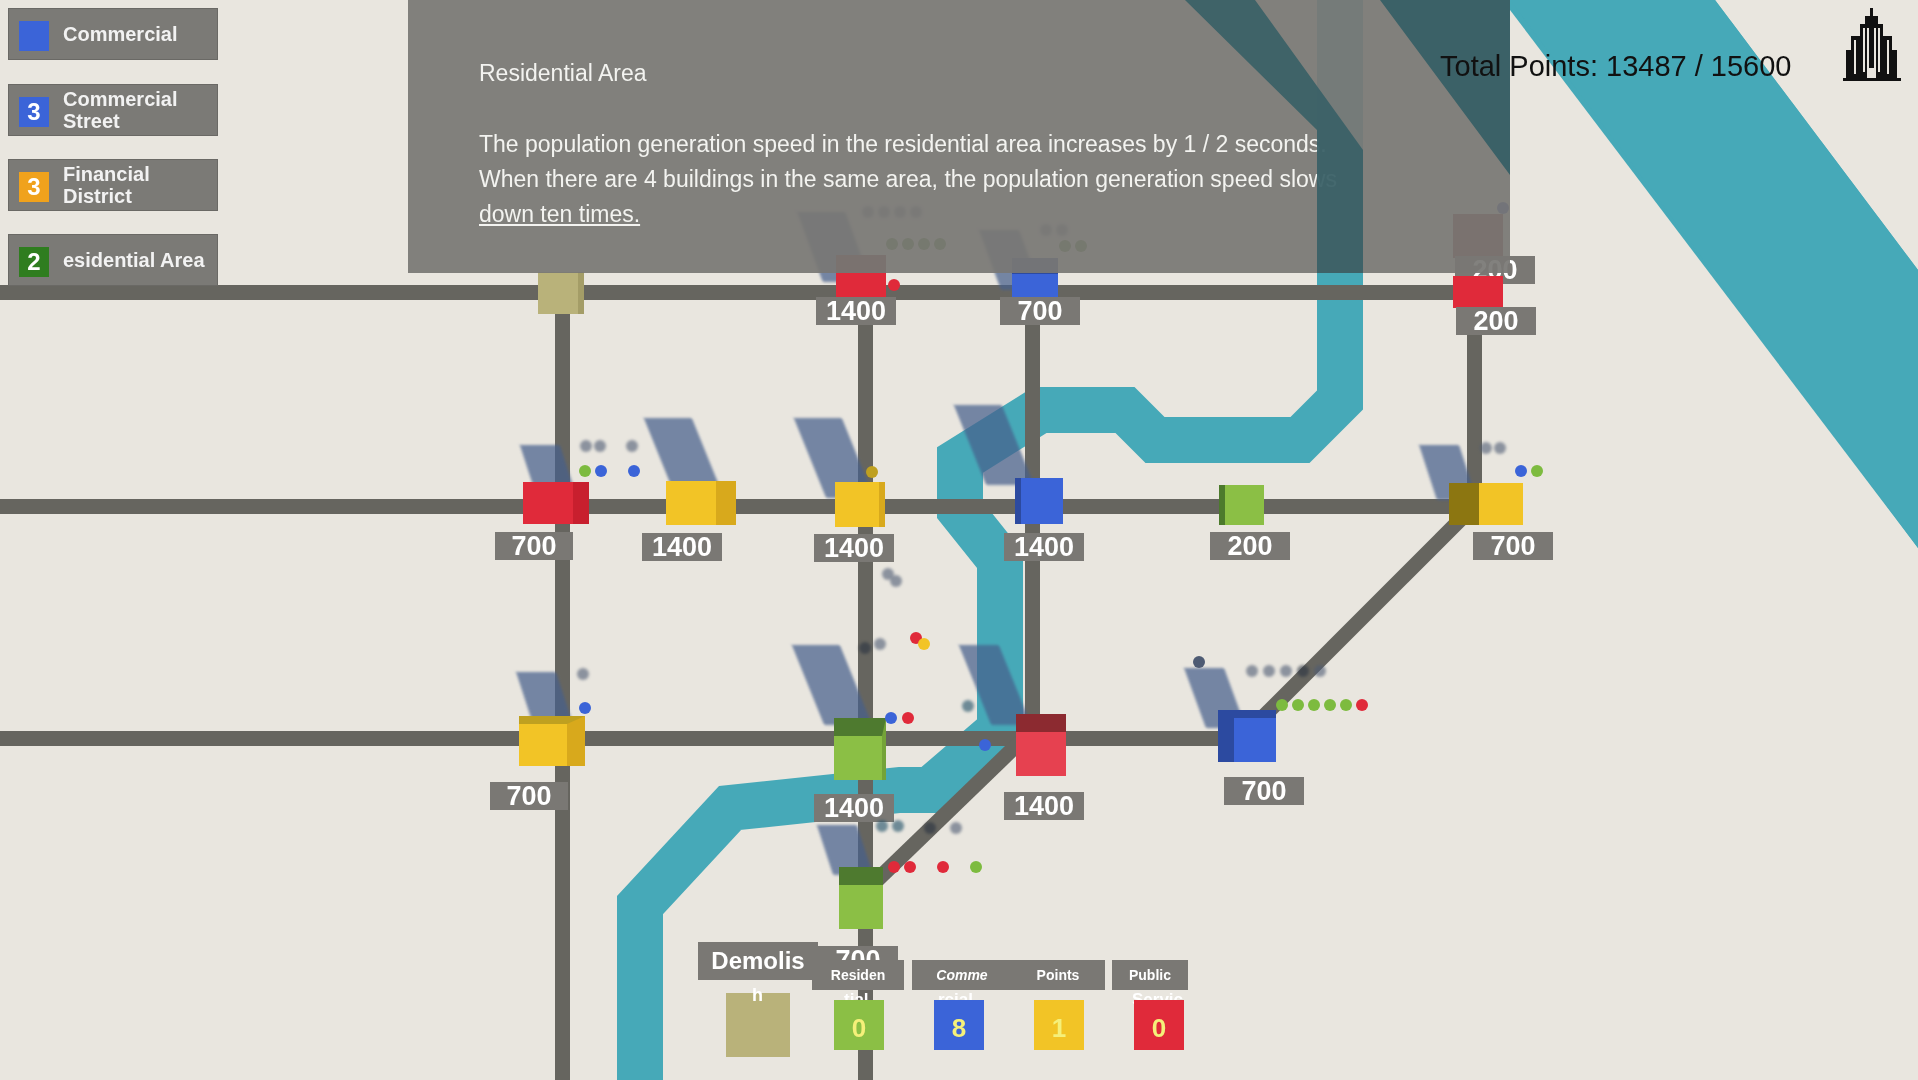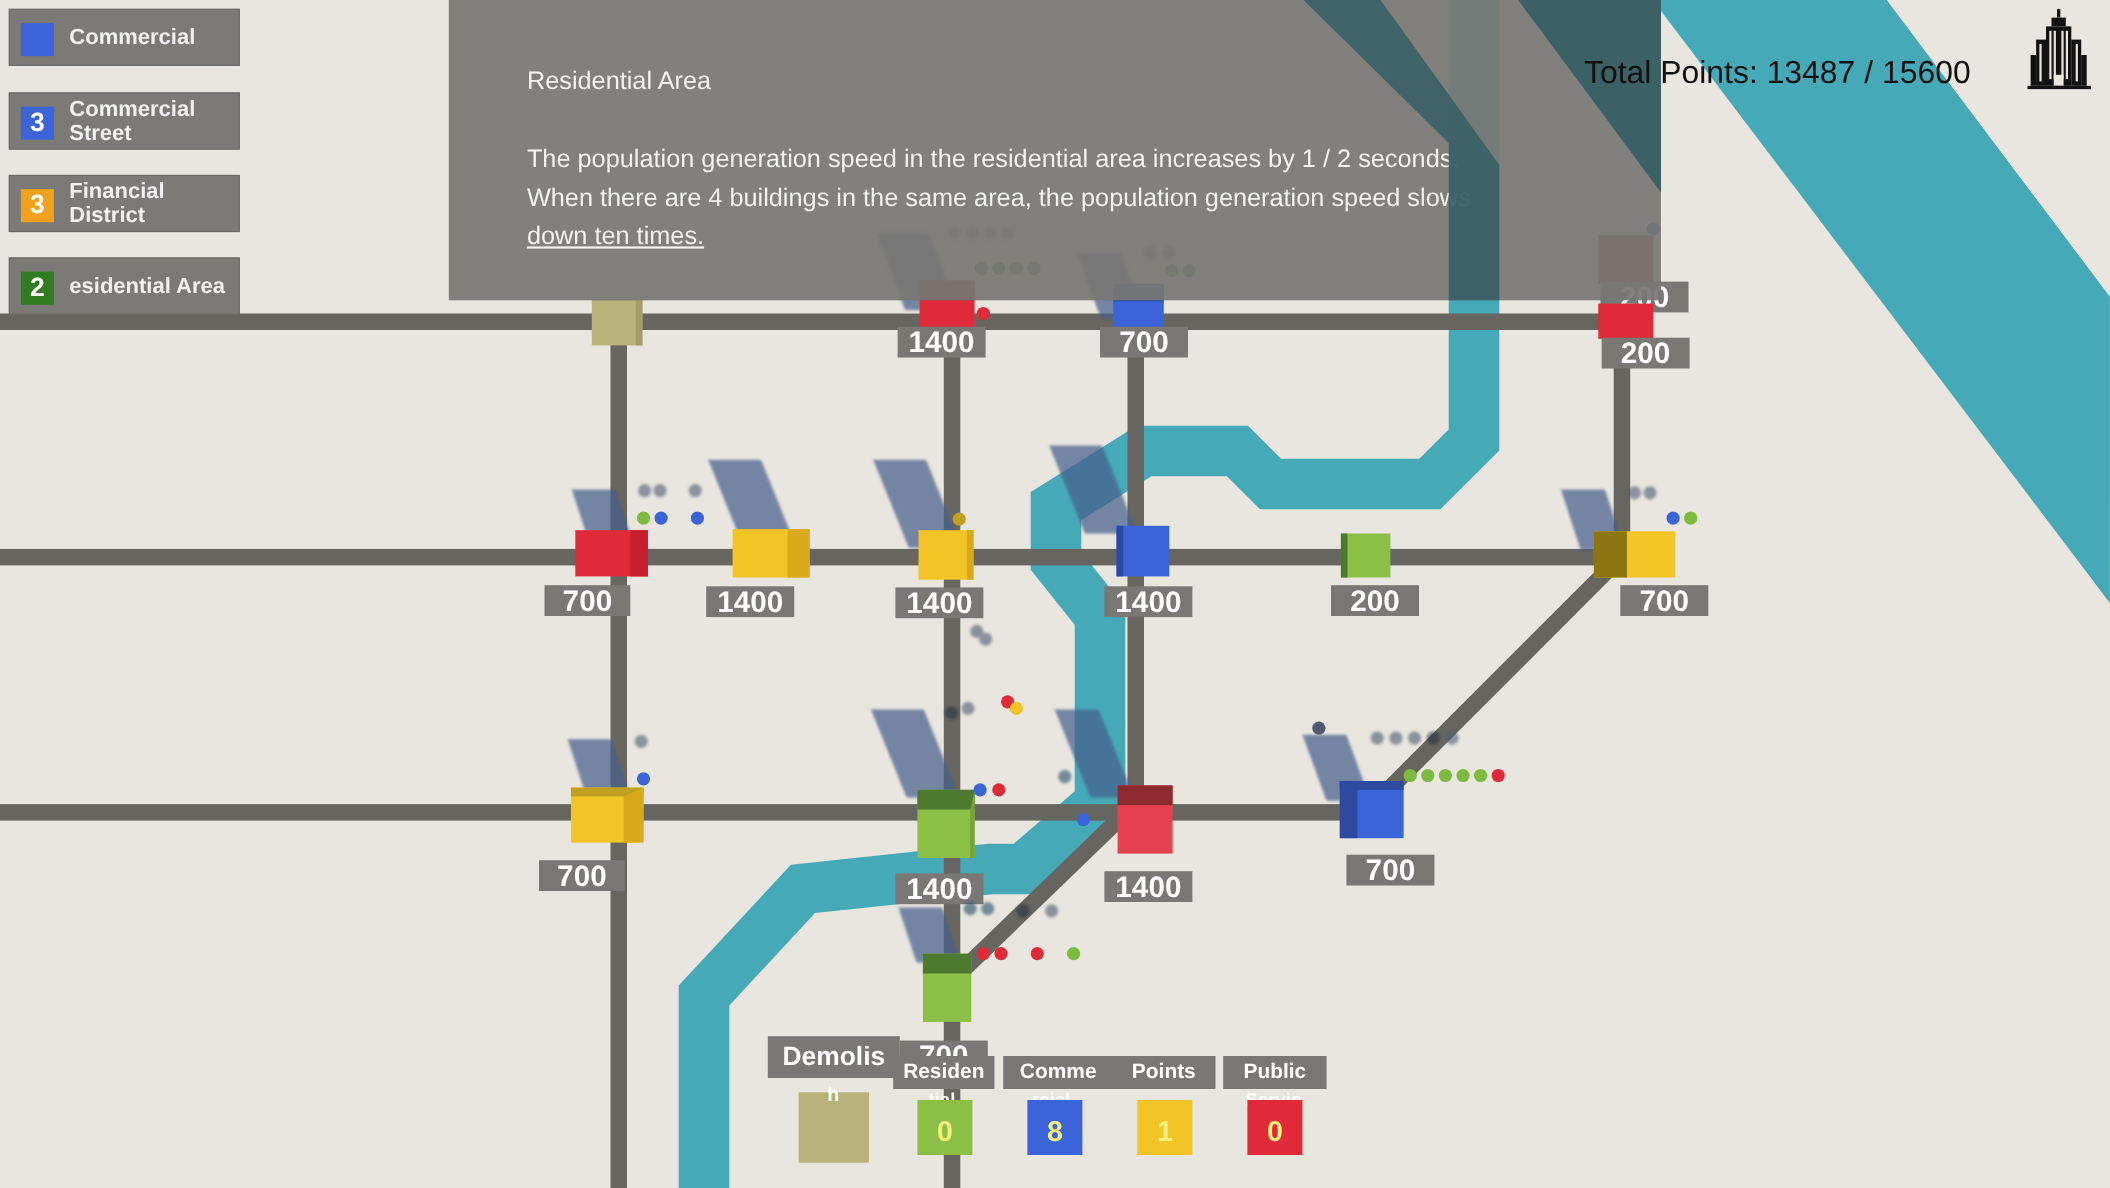--- a/index.html
+++ b/index.html
@@ -10,21 +10,21 @@
   .shadow{position:absolute;background:rgba(70,95,140,0.72);filter:blur(1.5px);}
   .lbl{position:absolute;background:#7a7874;color:#fff;font-weight:bold;font-size:27px;line-height:28px;text-align:center;height:28px;}
   .dot{position:absolute;width:12px;height:12px;border-radius:50%;}
   .dot.ghost{filter:blur(1.5px);opacity:.6;}
   .legend-item{position:absolute;left:8px;width:210px;height:52px;background:#7b7a76;border:1px solid #6a6965;box-sizing:border-box;}
   .legend-sq{position:absolute;left:10px;top:12px;width:30px;height:30px;color:#fff;font-weight:bold;font-size:24px;line-height:30px;text-align:center;}
   .legend-text{position:absolute;left:54px;top:0;bottom:0;display:flex;align-items:center;color:#f2f2f2;font-weight:bold;font-size:20px;line-height:22px;white-space:pre-line;}
   #info-panel{position:absolute;left:408px;top:0;width:1102px;height:273px;background:rgba(120,119,116,0.93);}
   #info-panel .t{position:absolute;left:71px;color:#f3f3f0;font-size:23px;letter-spacing:0px;}
   #points{position:absolute;left:1440px;top:50px;font-size:29px;font-weight:normal;color:#111;}
-  .tool-tab{position:absolute;top:960px;height:30px;background:#7a7874;color:#fff;font-weight:bold;font-size:19px;line-height:30px;text-align:center;}
+  .tool-tab{position:absolute;top:960px;height:30px;background:#7a7874;color:#fff;font-weight:bold;font-size:14px;line-height:30px;text-align:center;}
   .tool-sq{position:absolute;width:50px;height:50px;top:1000px;color:#f5f07a;font-weight:bold;font-size:26px;line-height:56px;text-align:center;}
 </style>
 </head>
 <body>
 
 <div class="abs" style="left:0;top:0;width:1918px;height:1080px;">
 
   <svg class="abs" style="left:0;top:0" width="1918" height="1080">
 
     <polygon points="1510,0 1715,0 1918,270 1918,548 1510,10" fill="#46a9b8"></polygon>
@@ -230,23 +230,23 @@
 
 <div>
   <div class="tool-tab" style="left:698px;top:942px;width:120px;height:38px;line-height:38px;font-size:24px;">Demolis</div>
   <div class="tool-sq" style="left:726px;top:993px;width:64px;height:64px;background:#b9b27a;"></div>
   <div class="abs" style="left:752px;top:985px;color:#fff;font-weight:bold;font-size:18px;">h</div>
 
   <div class="tool-tab" style="left:812px;width:92px;">Residen</div>
   <div class="abs" style="left:844px;top:990px;color:#fff;font-weight:bold;font-size:17px;">tial</div>
   <div class="tool-sq" style="left:834px;background:#8bbf45;">0</div>
 
-  <div class="tool-tab" style="left:912px;width:100px;">Comme</div>
+  <div class="tool-tab" style="left:912px;width:100px;font-style:italic;">Comme</div>
   <div class="abs" style="left:938px;top:990px;color:#fff;font-weight:bold;font-size:17px;">rcial</div>
   <div class="tool-sq" style="left:934px;background:#3b64d8;">8</div>
 
   <div class="tool-tab" style="left:1011px;width:94px;">Points</div>
   <div class="tool-sq" style="left:1034px;background:#f2c426;">1</div>
 
-  <div class="tool-tab" style="left:1112px;width:94px;text-align:center;">Public</div>
+  <div class="tool-tab" style="left:1112px;width:76px;text-align:center;">Public</div>
   <div class="abs" style="left:1132px;top:990px;color:#fff;font-weight:bold;font-size:17px;">Servic</div>
   <div class="tool-sq" style="left:1134px;background:#e02a3a;">0</div>
 </div>
 
 </body></html>

